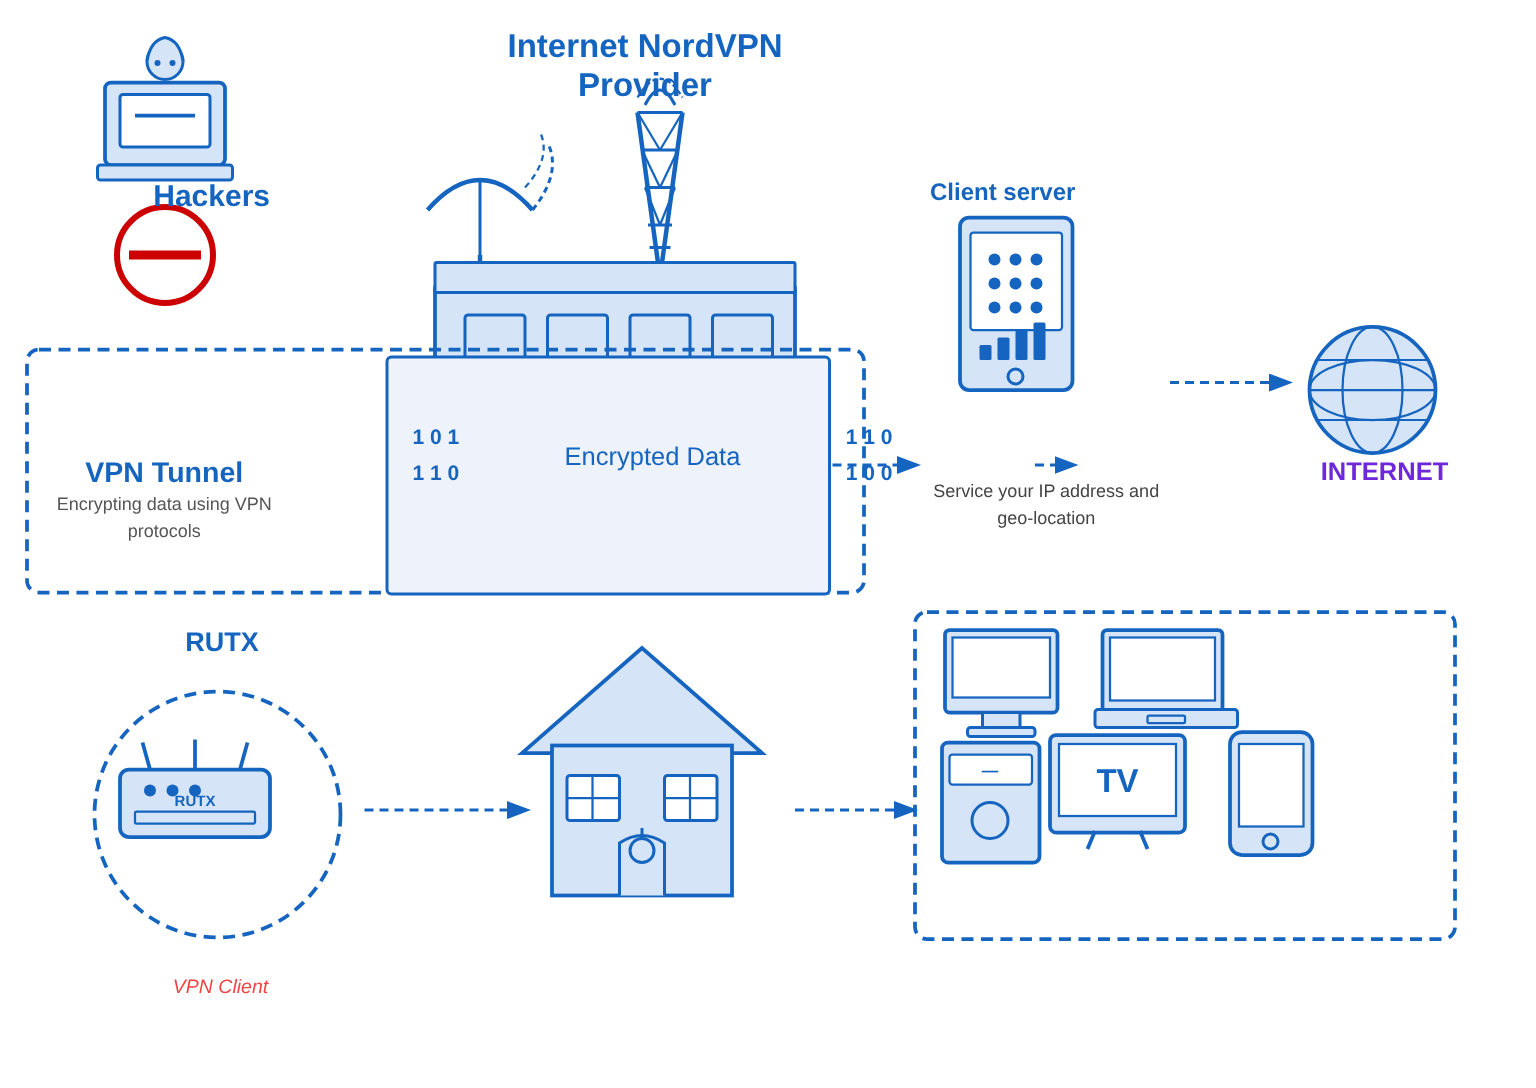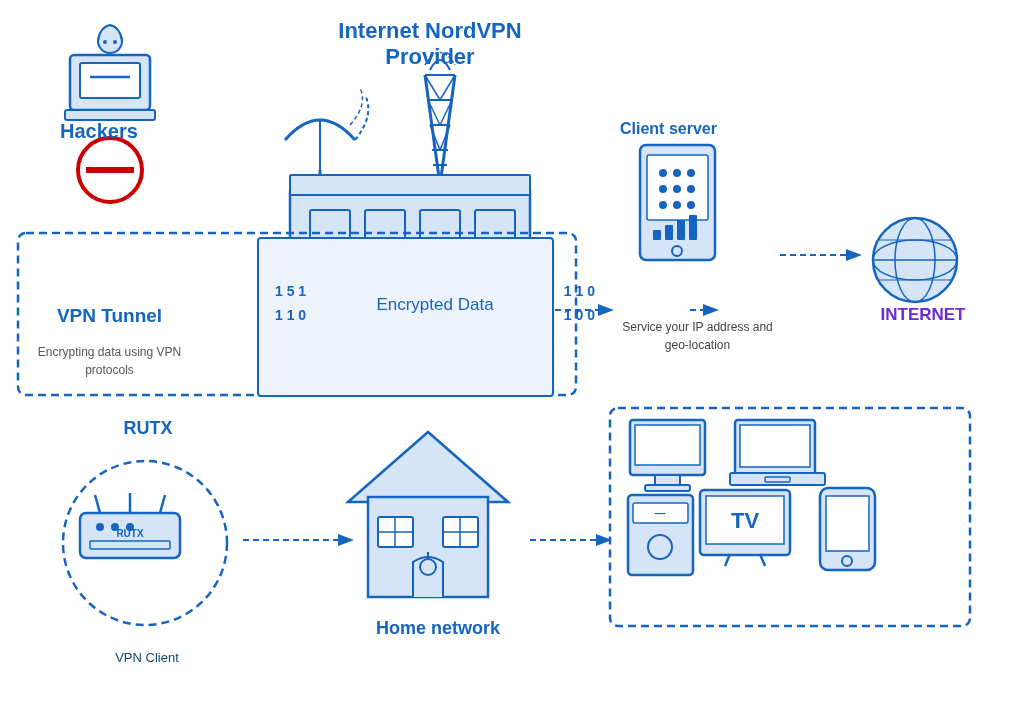--- a/index.html
+++ b/index.html
@@ -259,50 +259,49 @@
     <circle cx="145" cy="543" r="82" fill="none" stroke="#1565c0" stroke-width="2.5" stroke-dasharray="8,5"></circle>
 
     <rect x="610" y="408" width="360" height="218" fill="none" stroke="#1565c0" stroke-width="2.5" stroke-dasharray="8,5" rx="8"></rect>
 
     <rect x="258" y="238" width="295" height="158" fill="#eef3fb" stroke="#1565c0" stroke-width="2" rx="3"></rect>
 
   </svg>
 
   <div class="isp-label">Internet NordVPN Provider</div>
 
-  <div style="position:absolute; top:120px; left:60px; text-align:left; width:120px;">
+  <div style="position:absolute; top:120px; left:60px; text-align:right; width:120px;">
     <div style="color:#1565c0; font-size:20px; font-weight:bold;">Hackers</div>
   </div>
 
   <div style="position:absolute; top:120px; left:620px; color:#1565c0; font-size:16px; font-weight:bold;">Client server</div>
 
 
   <div style="position:absolute; top:305px; left:868px; color:#6d28d9; font-size:17px; font-weight:bold; text-align:center; width:110px;">INTERNET</div>
 
   <div style="position:absolute; top:318px; left:615px; color:#444; font-size:12px; text-align:center; width:165px; line-height:1.5;">Service your IP address and geo-location</div>
 
   <div style="position:absolute; top:305px; left:22px; width:175px; text-align:center;">
     <div style="color:#1565c0; font-size:19px; font-weight:bold;">VPN Tunnel</div>
-    <div style="color:#555; font-size:12px; line-height:1.5; margin-top:16px;">Encrypting data using VPN protocols</div>
+    <div style="color:#555; font-size:12px; line-height:1.5; margin-top:0;">Encrypting data using VPN protocols</div>
   </div>
 
   <div style="position:absolute; top:255px; left:335px; width:200px; text-align:center;">
 
     <div style="position:absolute; left:-60px; top:25px; color:#1565c0; font-size:14px; font-weight:bold; line-height:1.7;">
-      <div>1 5 1</div>
+      <div>1 0 1</div>
       <div>1 1 0</div>
     </div>
 
     <div style="color:#1565c0; font-size:17px; font-weight:normal; margin-top:40px;">Encrypted Data</div>
 
     <div style="position:absolute; right:-60px; top:25px; color:#1565c0; font-size:14px; font-weight:bold; line-height:1.7;">
       <div>1 1 0</div>
       <div>1 0 0</div>
     </div>
   </div>
 
   <div style="position:absolute; top:418px; left:88px; color:#1565c0; font-size:18px; font-weight:bold; text-align:center; width:120px;">RUTX</div>
 
-  <div style="position:absolute; top:650px; left:72px; color:#0c4a6e; font-size:13px; text-align:center; width:150px;">VPN Client</div>
-
-  <div style="position:absolute; top:618px; left:358px; color:#1565c0; font-size:18px; font-weight:bold; text-align:center; width:160px;">Home network</div>
+  <div style="position:absolute; top:650px; left:72px; color:#ef4444; font-size:13px; text-align:center; width:150px;font-style:italic;">VPN Client</div>
+
 
 </div>
 
 </body></html>

